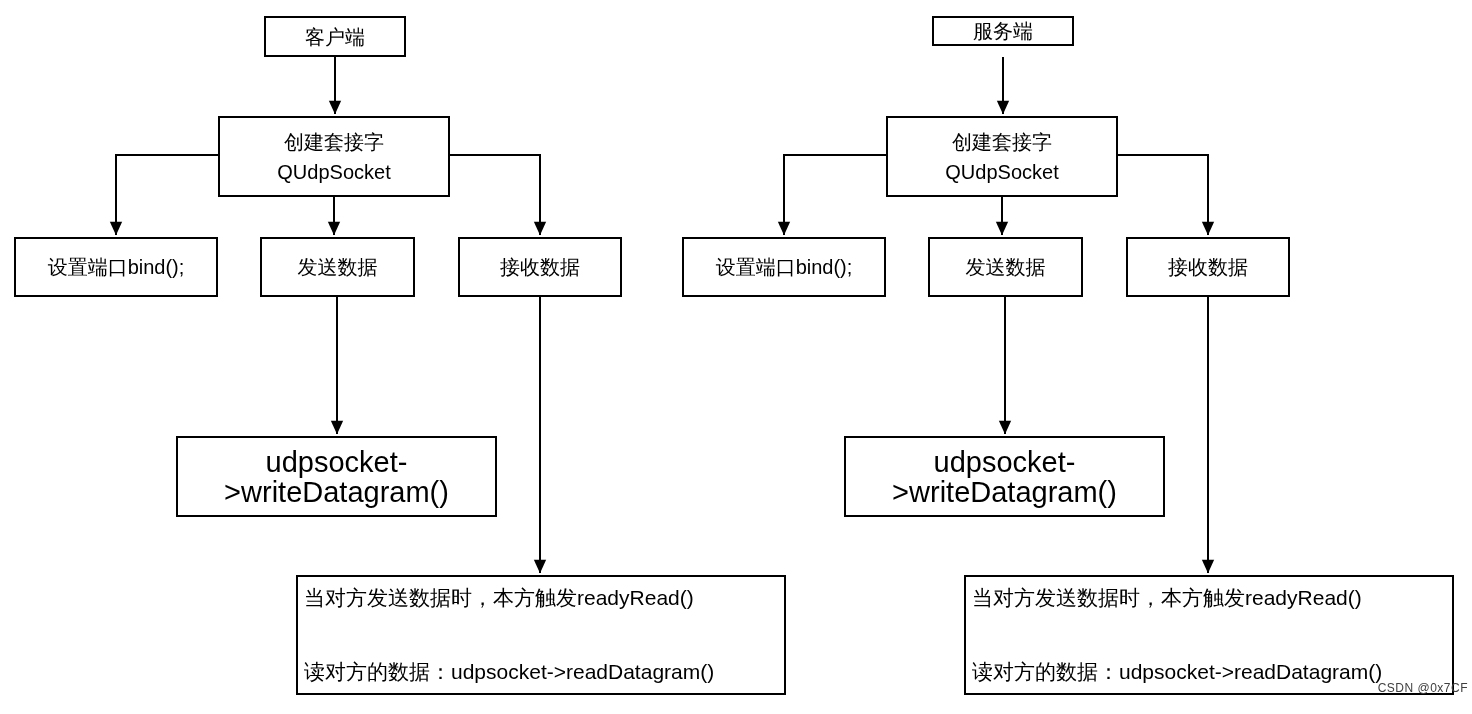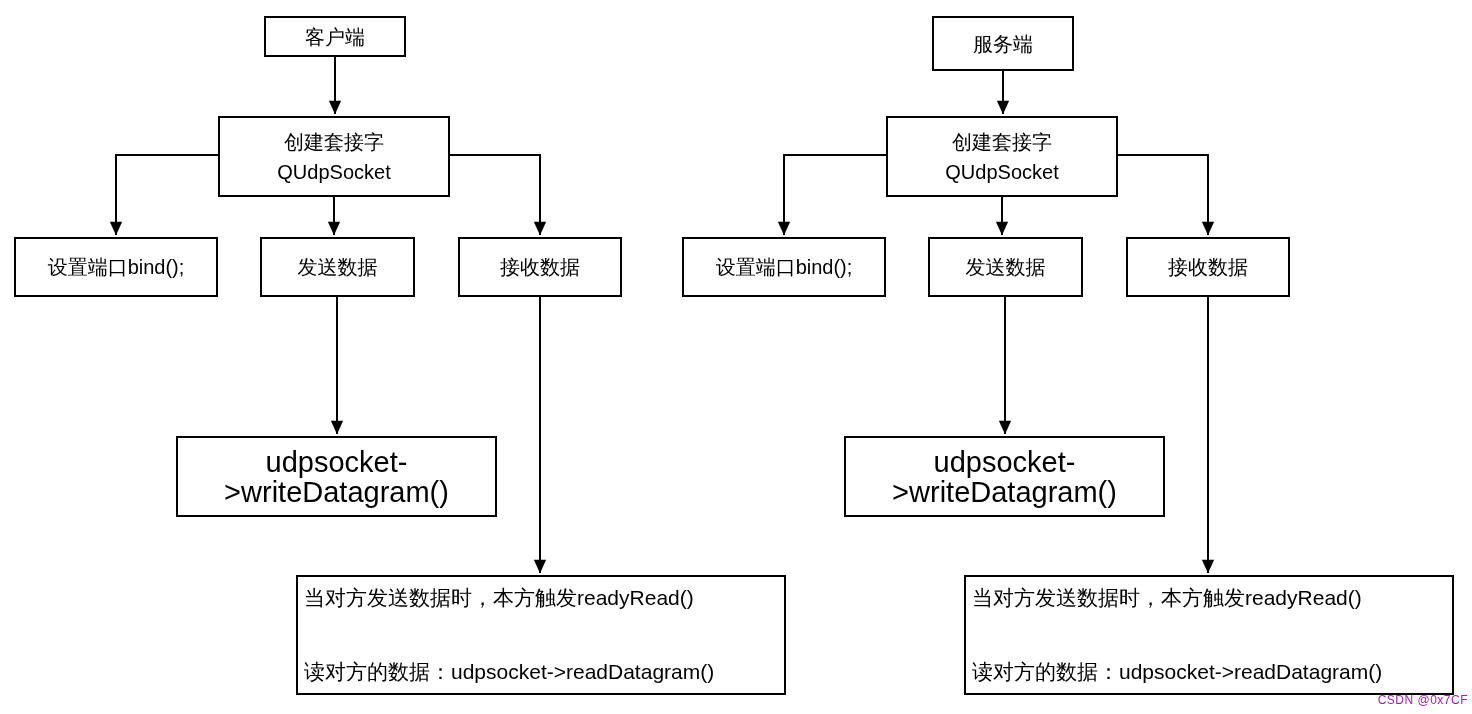--- a/index.html
+++ b/index.html
@@ -43,23 +43,23 @@
     font-size: 21px;
     line-height: 34px;
     align-items: flex-start;
     text-align: left;
     padding: 0 6px;
     gap: 40px;
   }
   .watermark {
     position: absolute;
     right: 4px;
-    bottom: 7px;
+    bottom: 19px;
     font-size: 12px;
-    color: #a21caf;
+    color: #404040;
     letter-spacing: 0.5px;
   }
 </style>
 </head>
 <body>
 
 <div class="canvas">
 
   <svg class="connectors" viewBox="0 0 1472 714" xmlns="http://www.w3.org/2000/svg">
     <defs>
@@ -106,21 +106,21 @@
 
   <div class="node code" style="left:176px; top:436px; width:321px; height:81px;">
     <span>udpsocket-&gt;writeDatagram()</span>
   </div>
 
   <div class="node detail" style="left:296px; top:575px; width:490px; height:120px;">
     <span>当对方发送数据时，本方触发readyRead()</span>
     <span>读对方的数据：udpsocket-&gt;readDatagram()</span>
   </div>
 
-  <div class="node" style="left:932px; top:16px; width:142px; height:55px;font-family:Liberation Serif, serif;">
+  <div class="node" style="left:932px; top:16px; width:142px; height:30px;font-family:Liberation Serif, serif;">
     <span>服务端</span>
   </div>
 
   <div class="node" style="left:886px; top:116px; width:232px; height:81px;">
     <span>创建套接字</span>
     <span>QUdpSocket</span>
   </div>
 
   <div class="node" style="left:682px; top:237px; width:204px; height:60px;">
     <span>设置端口bind();</span>

